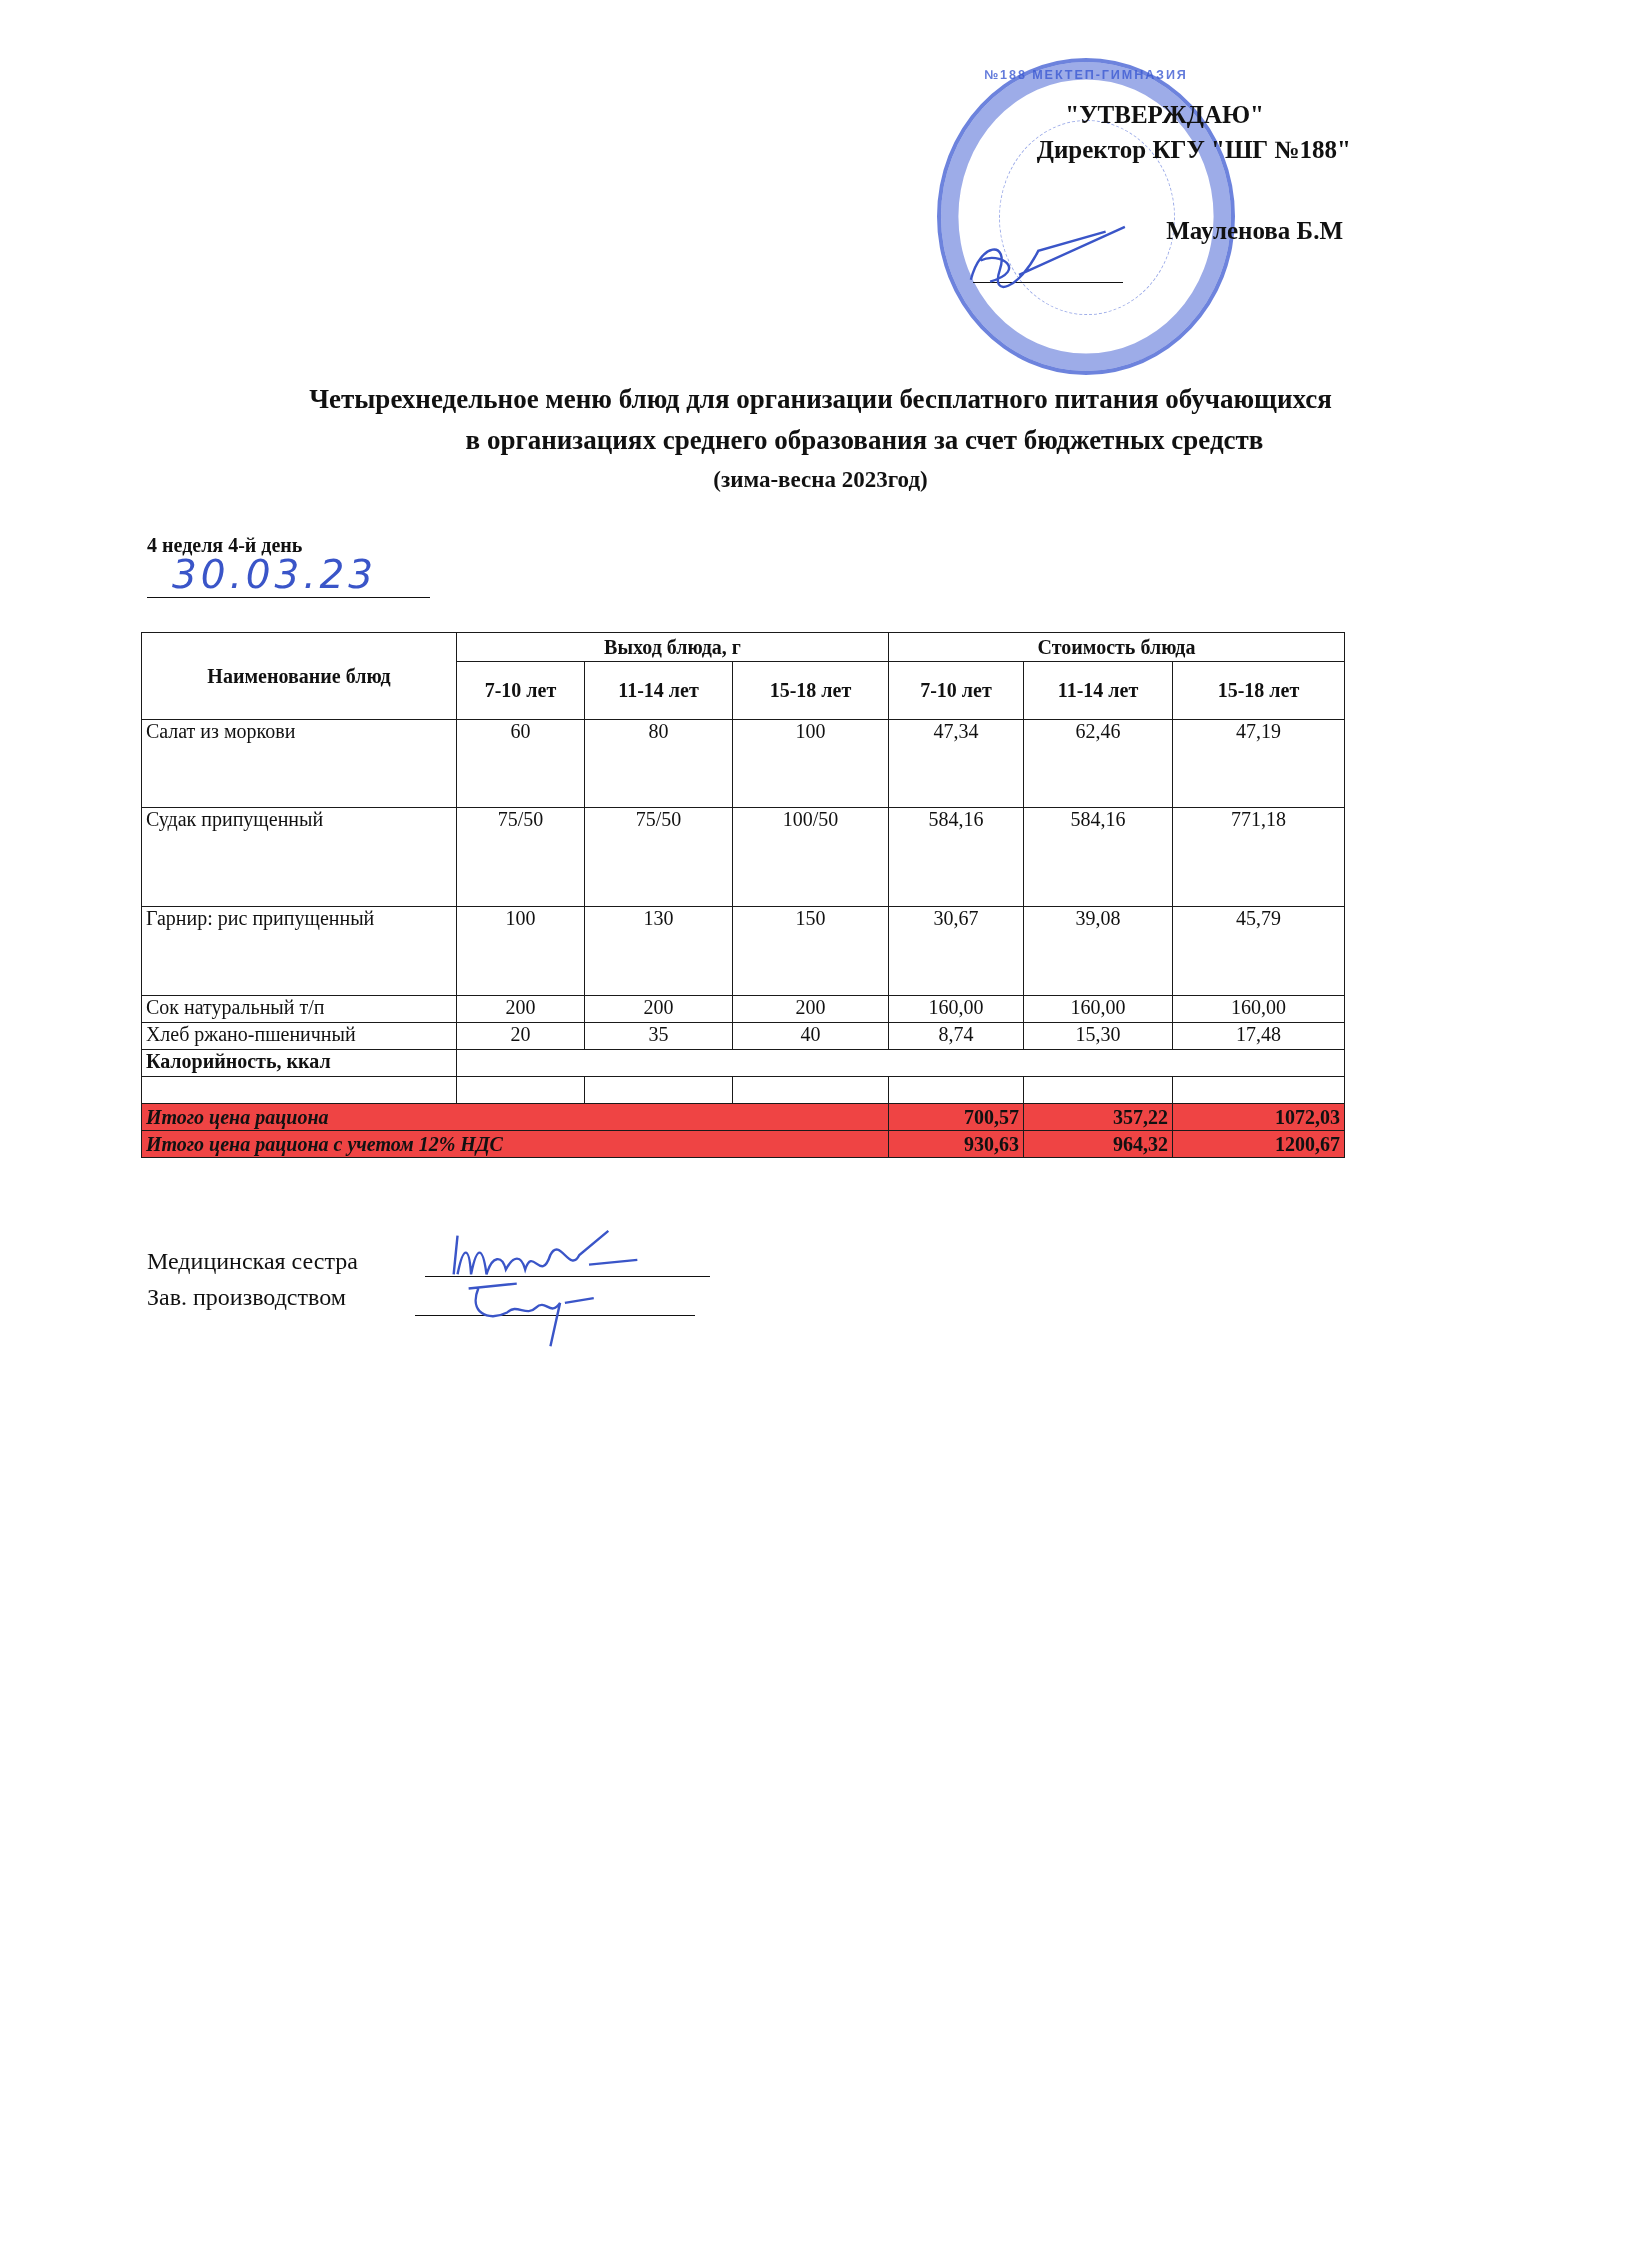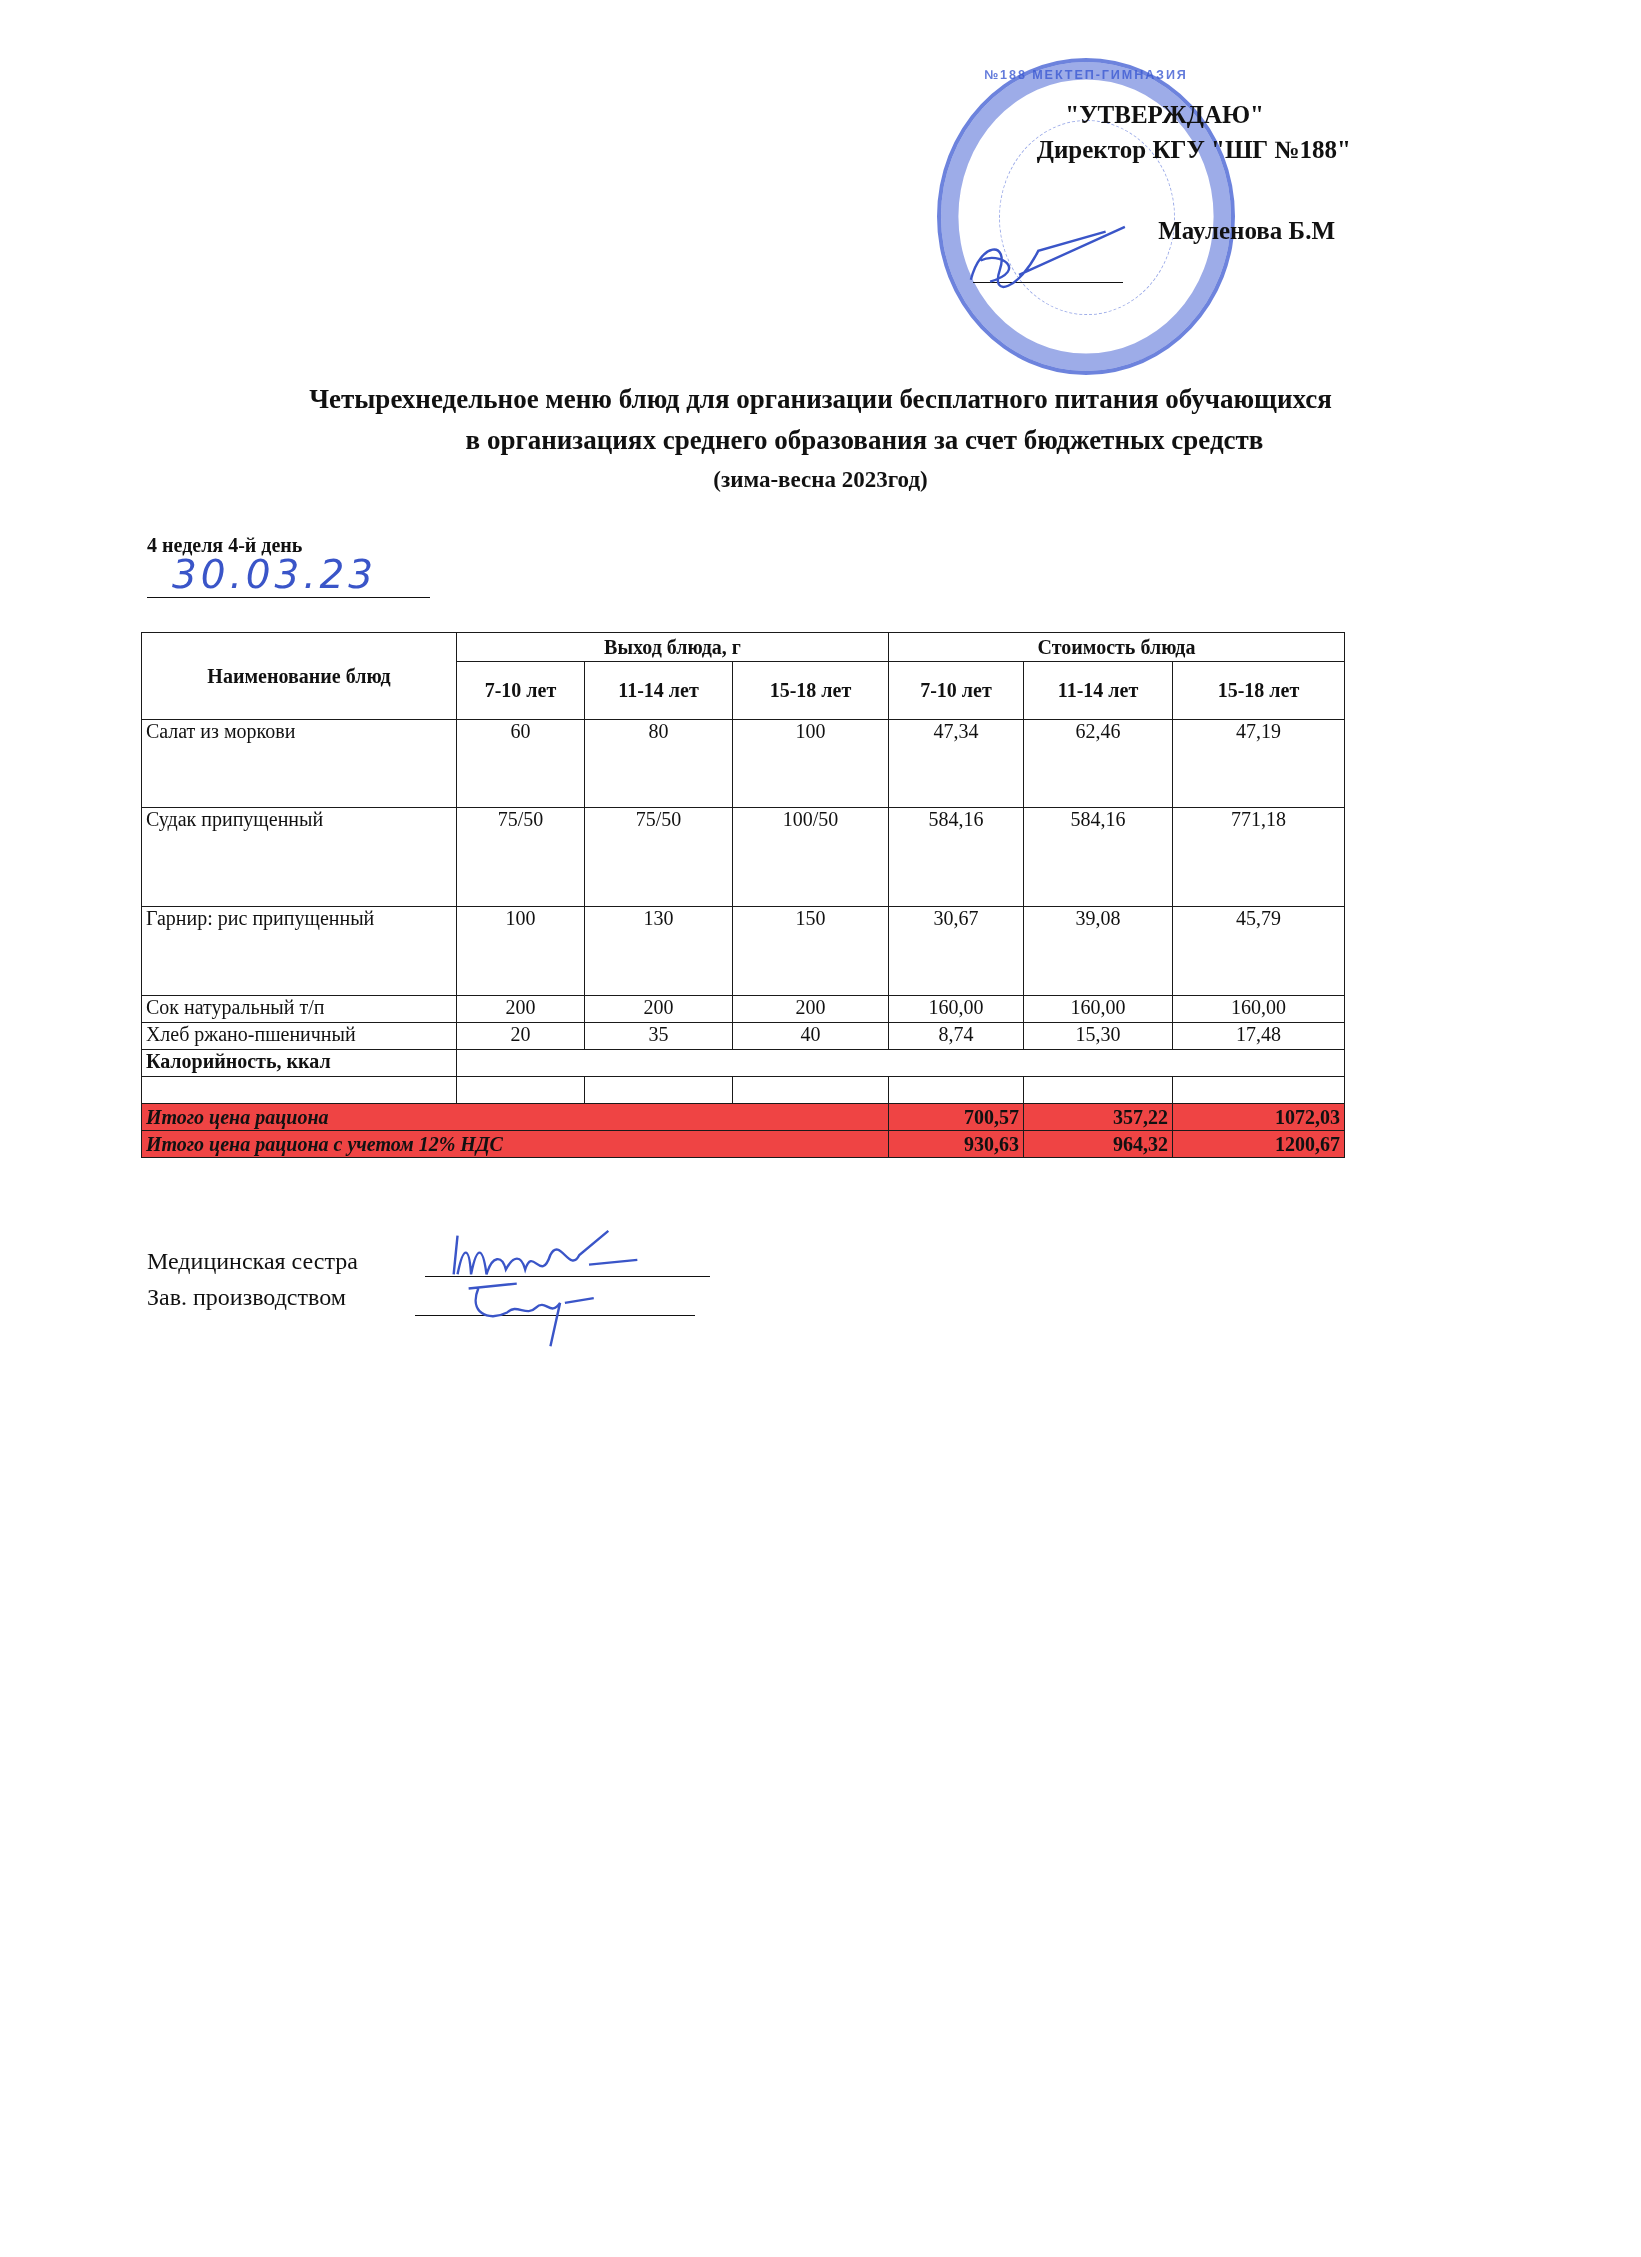--- a/index.html
+++ b/index.html
@@ -9,21 +9,21 @@
   
   .stamp { position: absolute; left: 937px; top: 58px; width: 290px; height: 309px; border-radius: 50%;
            border: 4.8px solid rgba(60,90,210,0.75); box-shadow: inset 0 0 0 13.5px rgba(255,255,255,0), inset 0 0 0 17.4px rgba(60,90,210,0.5); }
   .stamp-inner { position: absolute; left: 58px; top: 58px; width: 174px; height: 193px; border-radius: 50%;
                  border: 1.9px dashed rgba(60,90,210,0.5); }
   .stamp-ring-text { position: absolute; left: 50%; top: 5.8px; transform: translateX(-50%);
                      font: bold 12.6px "Liberation Sans", sans-serif; color: rgba(60,90,210,0.8); letter-spacing: 1.9px; white-space: nowrap; }
   .approve { position: absolute; right: 290px; top: 97px; text-align: right; font-weight: bold; font-size: 25px; line-height: 35px; }
   .approve .l1 { position: absolute; right: 87px; top: 0; white-space: nowrap; }
   .approve .l2 { position: absolute; right: 0; top: 35px; white-space: nowrap; }
-  .approve .l3 { position: absolute; right: 16px; top: 116px; white-space: nowrap; margin-left: 11px; }
+  .approve .l3 { position: absolute; right: 8px; top: 116px; white-space: nowrap; margin-left: 11px; }
   .sig-line-dir { position: absolute; left: 973px; top: 282px; width: 150px; border-bottom: 1.9px solid #111; }
   .scribble { position: absolute; }
 
   
   .title { position: absolute; left: 0; width: 1641px; text-align: center; font-weight: bold; }
   .t1 { top: 384px; font-size: 27px; }
   .t2 { top: 425px; font-size: 27px; padding-left: 44px; }
   .t3 { top: 467px; font-size: 23px; }
 
   .week { position: absolute; left: 147px; top: 534px; font-size: 20px; font-weight: bold; }

